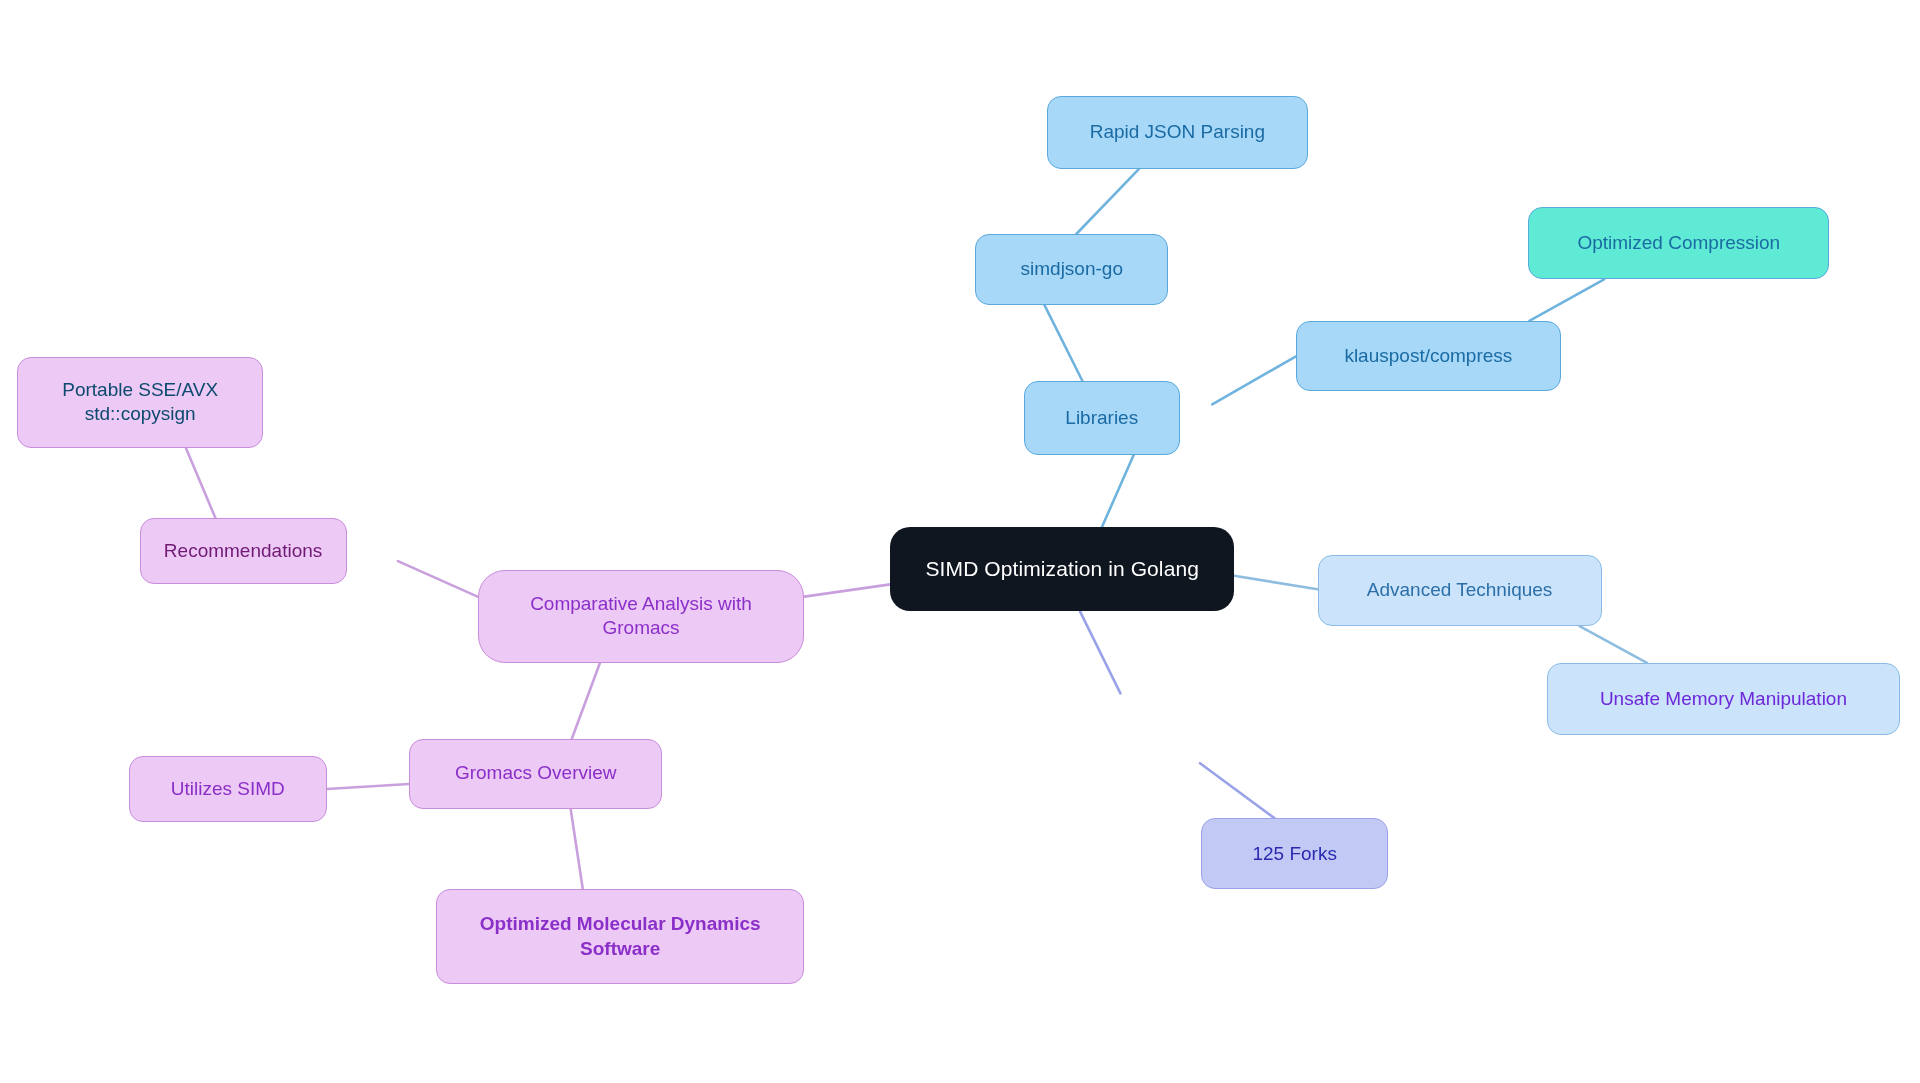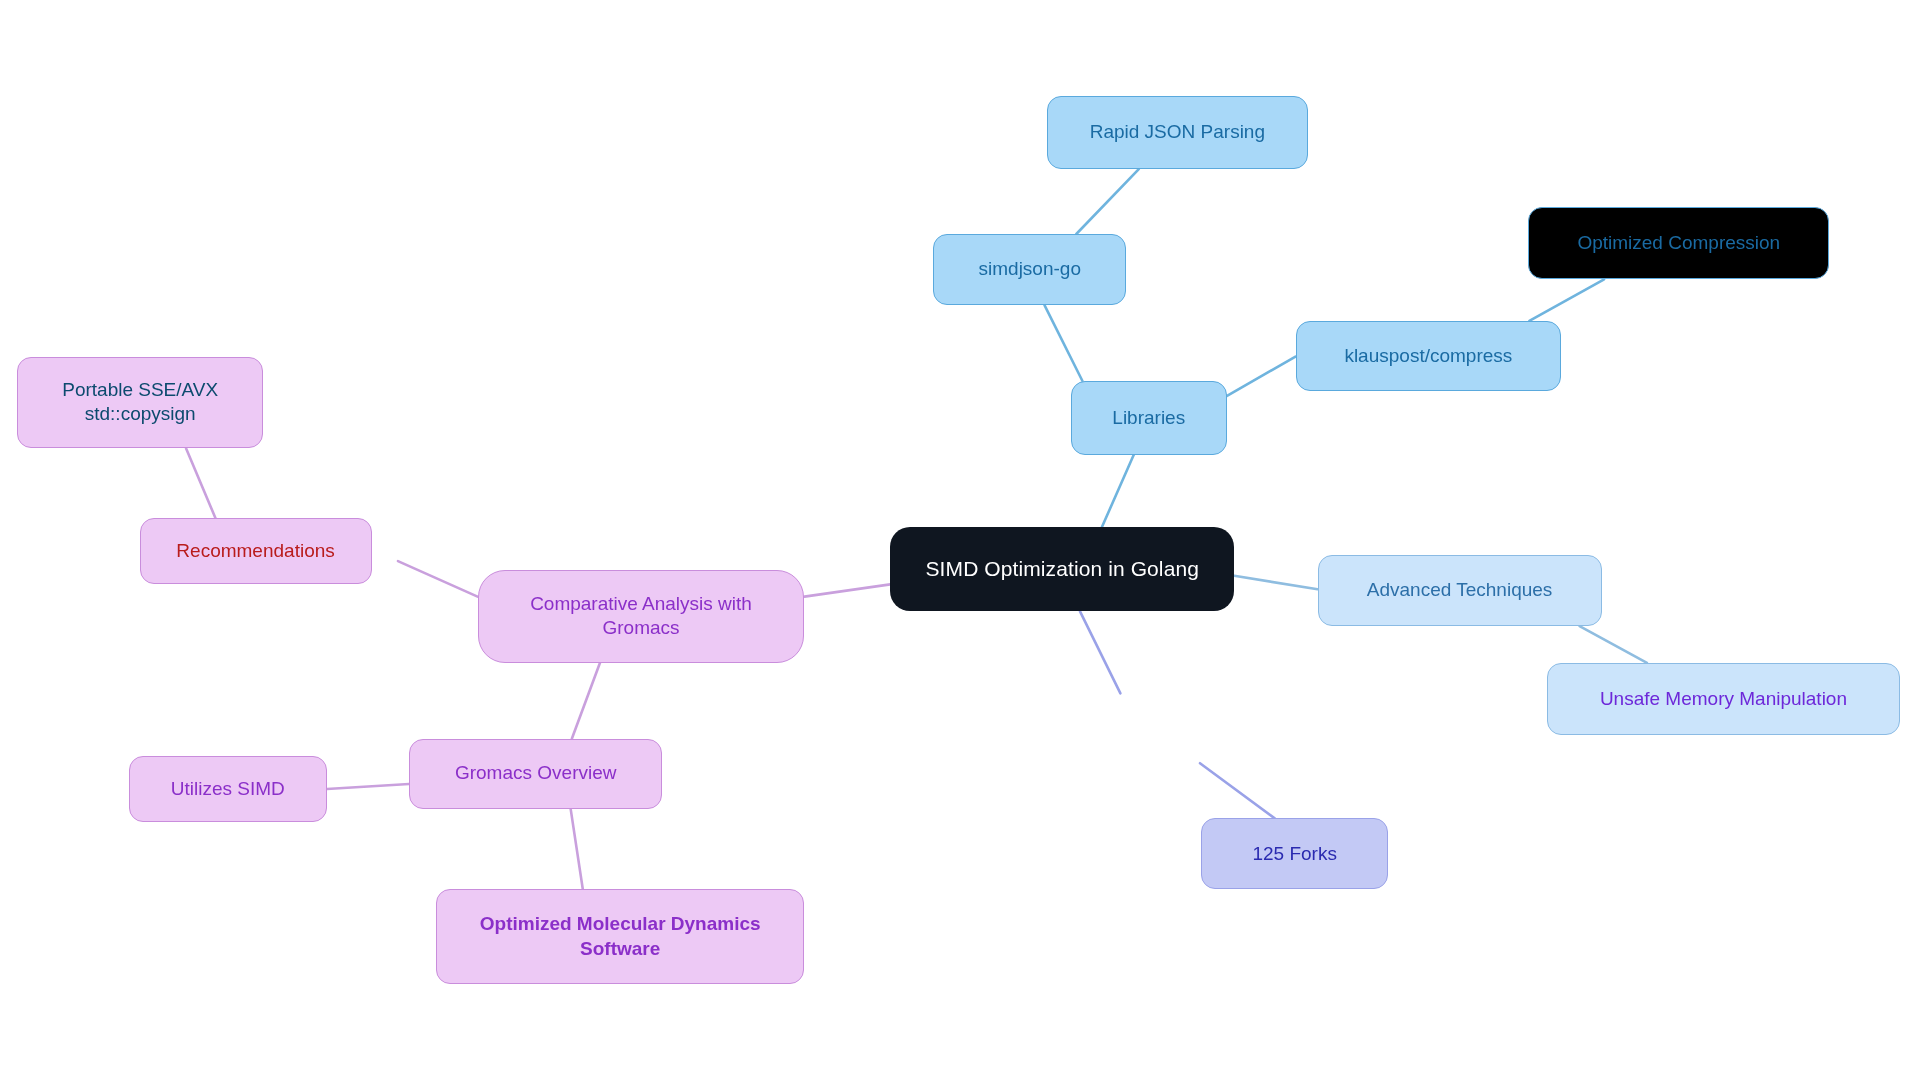--- a/index.html
+++ b/index.html
@@ -70,30 +70,30 @@
       <line x1="1080" y1="611.331447963801" x2="1120.4081632653063" y2="693.4140271493213" stroke="#9aa2e8" stroke-width="2.6" stroke-linecap="round"></line>
       <line x1="1200" y1="763.2454751131222" x2="1274.6938775510205" y2="818.3755656108598" stroke="#9aa2e8" stroke-width="2.6" stroke-linecap="round"></line>
       <line x1="890.2040816326531" y1="584.3789592760181" x2="804.4897959183673" y2="596.6300904977376" stroke="#c9a0dd" stroke-width="2.6" stroke-linecap="round"></line>
       <line x1="477.55102040816325" y1="596.6300904977376" x2="397.9591836734694" y2="561.1018099547512" stroke="#c9a0dd" stroke-width="2.6" stroke-linecap="round"></line>
       <line x1="215.51020408163265" y1="518.222850678733" x2="186.12244897959184" y2="448.39140271493216" stroke="#c9a0dd" stroke-width="2.6" stroke-linecap="round"></line>
       <line x1="600" y1="662.7861990950227" x2="571.8367346938776" y2="738.7432126696833" stroke="#c9a0dd" stroke-width="2.6" stroke-linecap="round"></line>
       <line x1="408.9795918367347" y1="784.0723981900453" x2="326.9387755102041" y2="788.972850678733" stroke="#c9a0dd" stroke-width="2.6" stroke-linecap="round"></line>
       <line x1="570.6122448979592" y1="808.5746606334842" x2="582.8571428571429" y2="889.4321266968326" stroke="#c9a0dd" stroke-width="2.6" stroke-linecap="round"></line>
     </svg>
 <div class="node root" style="left: 890.204px; top: 526.799px; width: 344.082px; height: 84.5328px; background: rgb(15, 22, 32); color: rgb(255, 255, 255); border: none;">SIMD Optimization in Golang</div>
-    <div class="node topic" style="left: 1071px; top: 381.01px; width: 155.51px; height: 73.5068px; background: rgb(168, 216, 248); color: rgb(26, 107, 163); border-color: rgb(90, 169, 221);">Libraries</div>
-    <div class="node leaf" style="left: 933px; top: 233.997px; width: 193.469px; height: 71.0566px; background: rgb(168, 216, 248); color: rgb(26, 107, 163); border-color: rgb(90, 169, 221);">simdjson-go</div>
+    <div class="node topic" style="left: 1024px; top: 381.01px; width: 155.51px; height: 73.5068px; background: rgb(168, 216, 248); color: rgb(26, 107, 163); border-color: rgb(90, 169, 221);">Libraries</div>
+    <div class="node leaf" style="left: 975px; top: 233.997px; width: 193.469px; height: 71.0566px; background: rgb(168, 216, 248); color: rgb(26, 107, 163); border-color: rgb(90, 169, 221);">simdjson-go</div>
     <div class="node leaf" style="left: 1046.94px; top: 95.5588px; width: 260.816px; height: 73.5068px; background: rgb(168, 216, 248); color: rgb(26, 107, 163); border-color: rgb(90, 169, 221);">Rapid JSON Parsing</div>
     <div class="node leaf" style="left: 1295.51px; top: 320.98px; width: 265.714px; height: 69.8314px; background: rgb(168, 216, 248); color: rgb(26, 107, 163); border-color: rgb(90, 169, 221);">klauspost/compress</div>
-    <div class="node leaf" style="left: 1528.16px; top: 207.044px; width: 301.224px; height: 72.2817px; background: #000000; color: rgb(26, 107, 163); border-color: rgb(90, 169, 221);">Optimized Compression</div>
+    <div class="node leaf" style="left: 1528.16px; top: 207.044px; width: 301.224px; height: 72.2817px; background: #5eead4; color: rgb(26, 107, 163); border-color: rgb(90, 169, 221);">Optimized Compression</div>
     <div class="node topic" style="left: 1317.55px; top: 554.976px; width: 284.082px; height: 71.0566px; background: rgb(203, 228, 251); color: rgb(44, 111, 168); border-color: rgb(139, 187, 228);">Advanced Techniques</div>
     <div class="node leaf" style="left: 1546.53px; top: 662.786px; width: 353.878px; height: 72.2817px; background: rgb(203, 228, 251); color: #6d28d9; border-color: rgb(139, 187, 228);">Unsafe Memory Manipulation</div>
     <div class="node leaf" style="left: 1201.22px; top: 818.376px; width: 187px; height: 71.0566px; background: rgb(195, 201, 245); color: rgb(42, 42, 176); border-color: rgb(154, 162, 232);">125 Forks</div>
     <div class="node topic" style="left: 477.551px; top: 569.678px; width: 326.939px; height: 93.1086px; background: rgb(237, 201, 245); color: rgb(139, 47, 201); border-color: rgb(201, 141, 220); border-radius: 27px;">Comparative Analysis with
 Gromacs</div>
-    <div class="node leaf" style="left: 139.592px; top: 518.223px; width: 232px; height: 66.1561px; background: rgb(237, 201, 245); color: #b91c1c; border-color: rgb(201, 141, 220);">Recommendations</div>
+    <div class="node leaf" style="left: 139.592px; top: 518.223px; width: 207px; height: 66.1561px; background: rgb(237, 201, 245); color: #701a75; border-color: rgb(201, 141, 220);">Recommendations</div>
     <div class="node leaf" style="left: 17.1429px; top: 356.508px; width: 246.122px; height: 91.8835px; background: rgb(237, 201, 245); color: #0c4a6e; border-color: rgb(201, 141, 220);">Portable SSE/AVX
 std::copysign</div>
     <div class="node leaf" style="left: 408.98px; top: 738.743px; width: 253.469px; height: 69.8314px; background: rgb(237, 201, 245); color: rgb(139, 47, 201); border-color: rgb(201, 141, 220);">Gromacs Overview</div>
     <div class="node leaf" style="left: 128.571px; top: 755.895px; width: 198.367px; height: 66.1561px; background: rgb(237, 201, 245); color: rgb(139, 47, 201); border-color: rgb(201, 141, 220);">Utilizes SIMD</div>
     <div class="node leaf" style="left: 435.918px; top: 889.432px; width: 368.571px; height: 94.3337px; background: rgb(237, 201, 245); color: rgb(139, 47, 201); border-color: rgb(201, 141, 220); font-weight: bold;">Optimized Molecular Dynamics
 Software</div>
   </div>
 
 </body></html>

